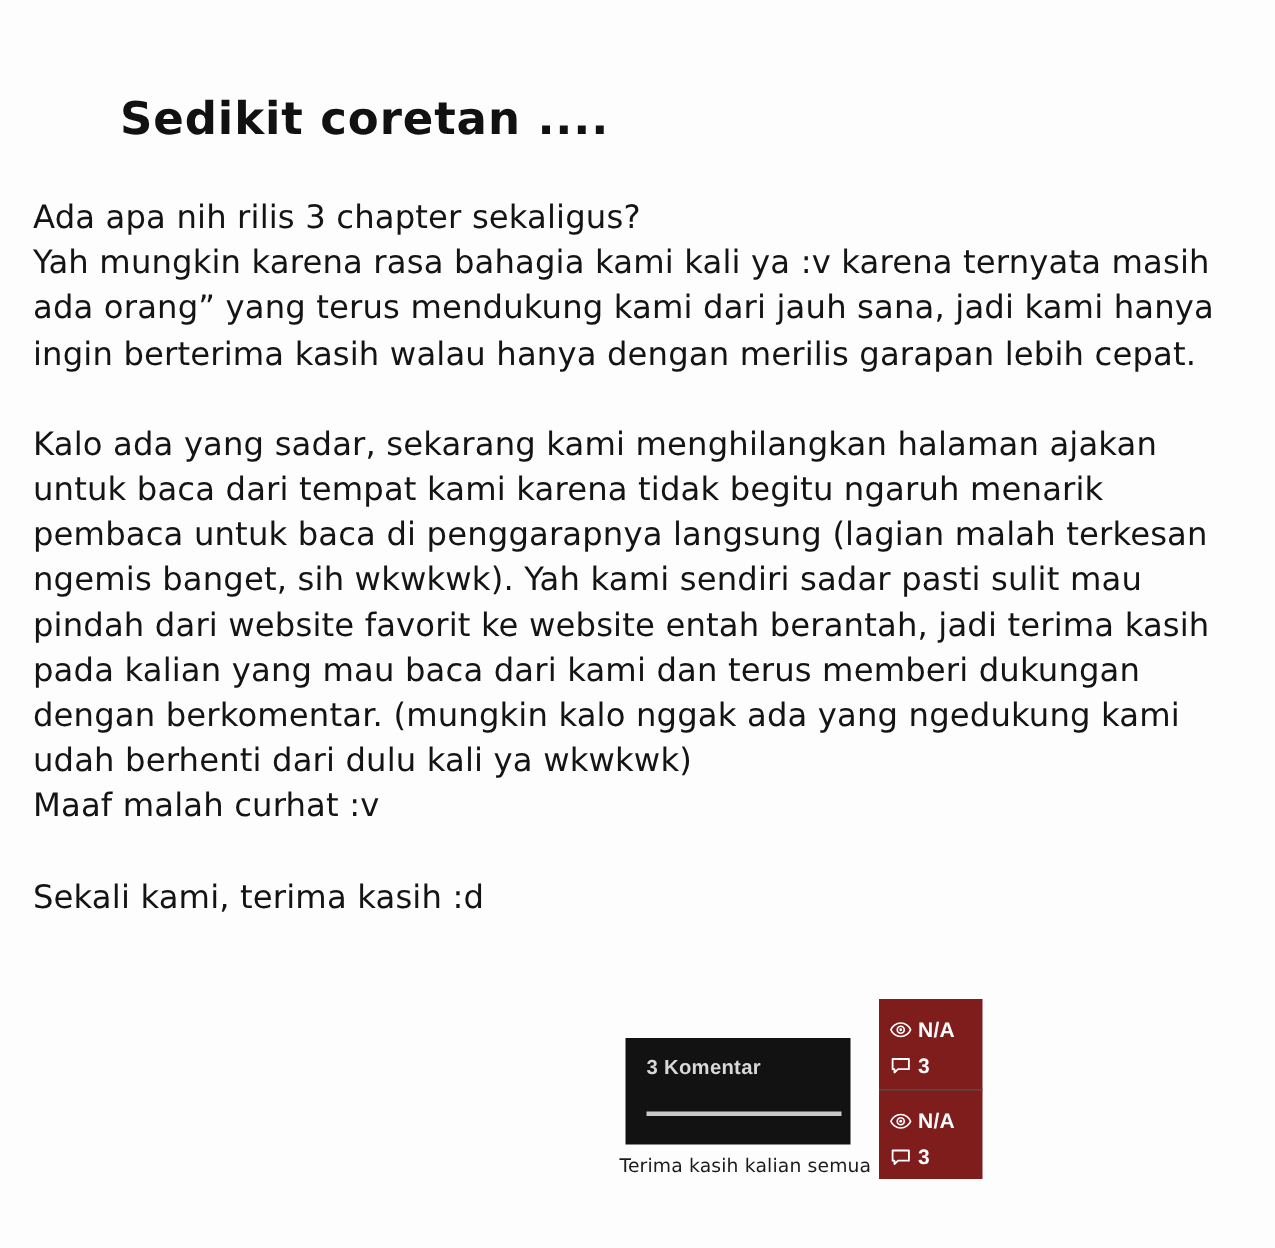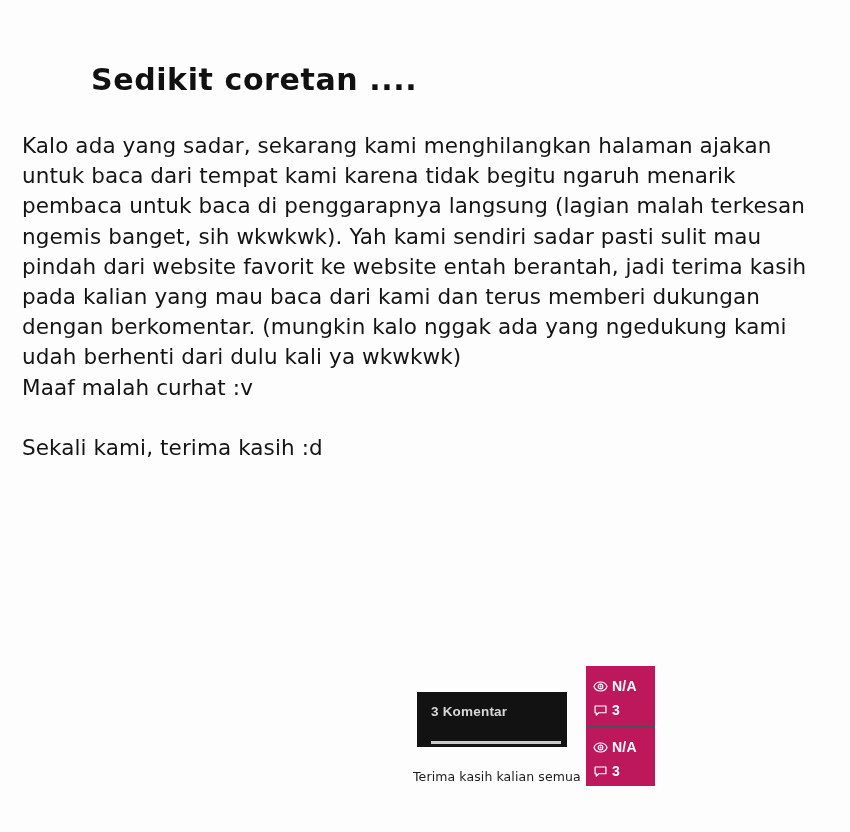--- a/index.html
+++ b/index.html
@@ -18,21 +18,21 @@
 
   #page {
     position: absolute;
     inset: 0;
     background: #fdfdfd;
   }
 
   
   .post-title {
     position: absolute;
-    left: 91px;
+    left: 80px;
     top: 62px;
     font-size: 30px;
     font-weight: 700;
     letter-spacing: 0.6px;
     color: #111111;
     white-space: nowrap;
     font-family: "DejaVu Sans", sans-serif;
   }
 
   
@@ -61,21 +61,21 @@
     top: 655px;
     width: 270px;
     height: 145px;
   }
 
   .comment-card {
     position: absolute;
     left: 12px;
     top: 37px;
     width: 150px;
-    height: 55px;
+    height: 71px;
     background: #121212;
     box-sizing: border-box;
     padding: 12px 14px 0 14px;
   }
   .comment-card-label {
     font-size: 13.5px;
     font-weight: 700;
     color: #d8d8d8;
     letter-spacing: 0.2px;
     font-family: "Liberation Sans", sans-serif;
@@ -100,21 +100,21 @@
     font-family: "DejaVu Sans", sans-serif;
     letter-spacing: 0.1px;
   }
 
   .stats-panel {
     position: absolute;
     left: 181px;
     top: 11px;
     width: 69px;
     height: 120px;
-    background: #be185d;
+    background: #7f1d1d;
     box-sizing: border-box;
   }
   .stats-block {
     height: 50%;
     box-sizing: border-box;
     padding: 8px 0 0 7px;
     position: relative;
   }
   .stats-block + .stats-block {
     border-top: 1px solid #4e4e4e;
@@ -144,20 +144,22 @@
   }
 </style>
 </head>
 <body>
 
 <div id="page">
 
   <div class="post-title">Sedikit coretan ....</div>
 
   <div class="post-body">
+    <p class="para">Ada apa nih rilis 3 chapter sekaligus?
+Yah mungkin karena rasa bahagia kami kali ya :v karena ternyata masih ada orang” yang terus mendukung kami dari jauh sana, jadi kami hanya ingin berterima kasih walau hanya dengan merilis garapan lebih cepat.</p>
     <p class="para">Kalo ada yang sadar, sekarang kami menghilangkan halaman ajakan untuk baca dari tempat kami karena tidak begitu ngaruh menarik pembaca untuk baca di penggarapnya langsung (lagian malah terkesan ngemis banget, sih wkwkwk). Yah kami sendiri sadar pasti sulit mau pindah dari website favorit ke website entah berantah, jadi terima kasih pada kalian yang mau baca dari kami dan terus memberi dukungan dengan berkomentar. (mungkin kalo nggak ada yang ngedukung kami udah berhenti dari dulu kali ya wkwkwk)
 Maaf malah curhat :v</p>
     <p class="para">Sekali kami, terima kasih :d</p>
   </div>
 
   <div class="widget-area">
 
     <div class="comment-card">
       <div class="comment-card-label">3 Komentar</div>
       <div class="comment-card-rule"></div>

